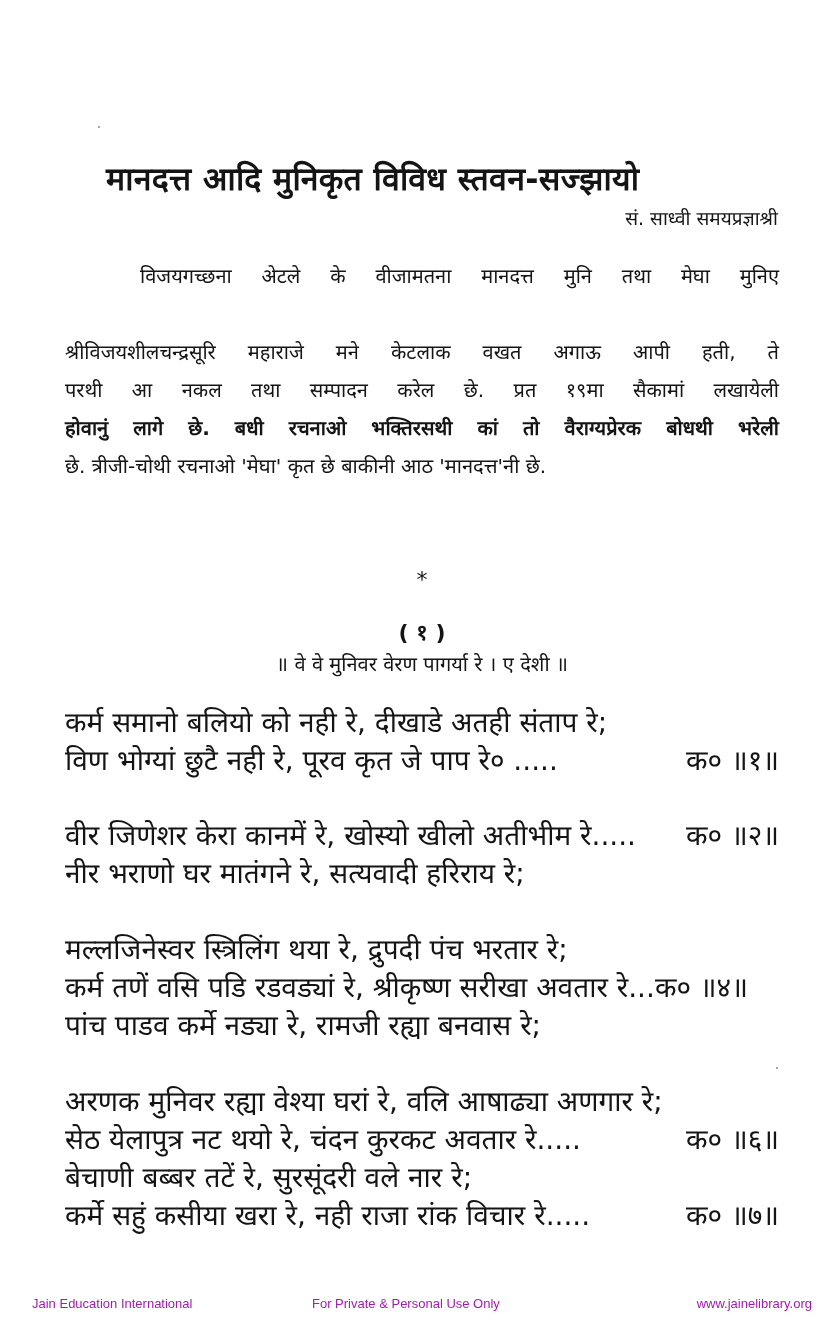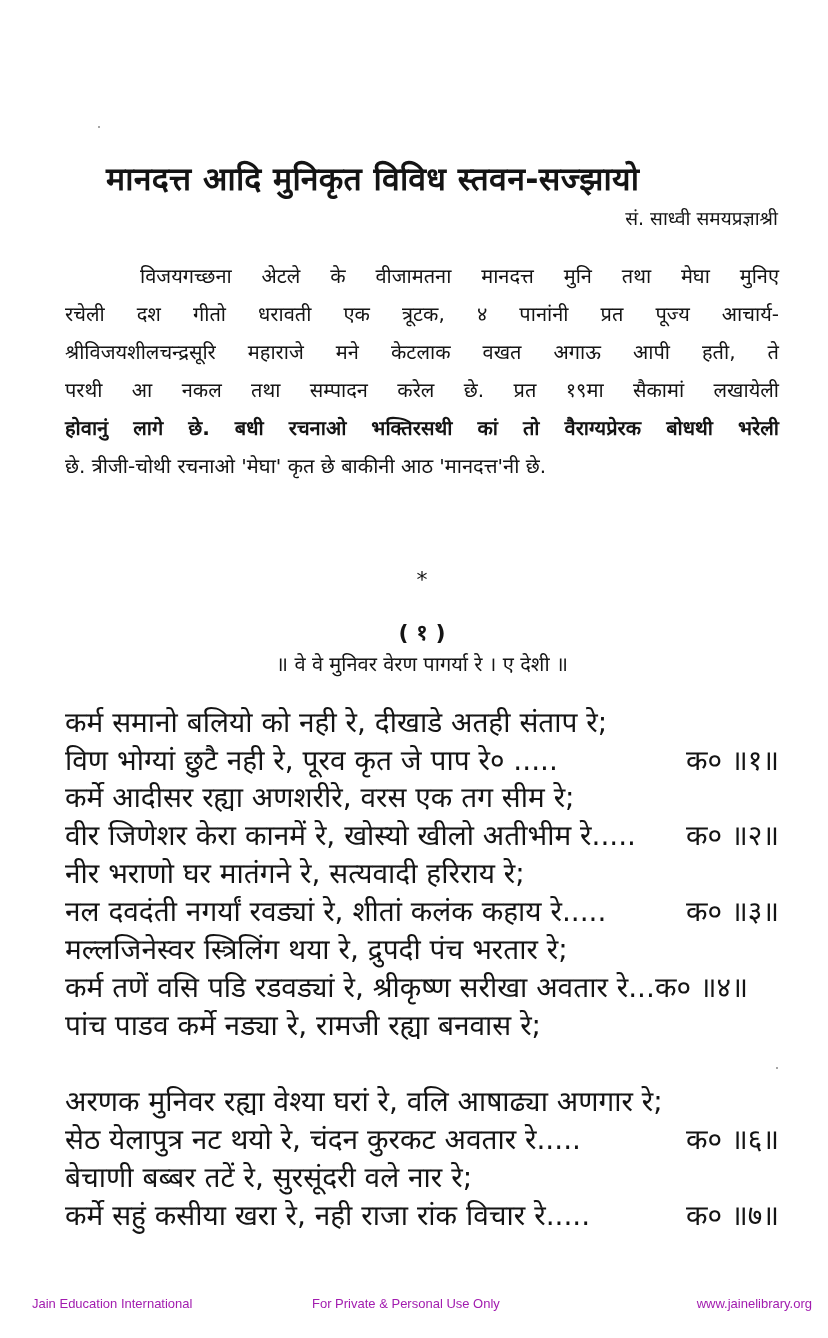--- a/index.html
+++ b/index.html
@@ -41,53 +41,44 @@
 
 <div class="page">
 
   <div class="speck" style="left:90px;top:126px;"></div>
   <div class="speck" style="left:768px;top:1067px;"></div>
 
   <div class="title">मानदत्त आदि मुनिकृत विविध स्तवन-सज्झायो</div>
   <div class="editor">सं. साध्वी समयप्रज्ञाश्री</div>
 
   <div class="para-line indent" style="top:262px;">विजयगच्छना अेटले के वीजामतना मानदत्त मुनि तथा मेघा मुनिए</div>
-  <div class="para-line" style="top:300px;">रचेली दश गीतो धरावती एक त्रूटक, ४ पानांनी प्रत पूज्य आचार्य-</div>
   <div class="para-line" style="top:338px;">श्रीविजयशीलचन्द्रसूरि महाराजे मने केटलाक वखत अगाऊ आपी हती, ते</div>
   <div class="para-line" style="top:376px;">परथी आ नकल तथा सम्पादन करेल छे. प्रत १९मा सैकामां लखायेली</div>
   <div class="para-line" style="top:414px;font-weight:bold;">होवानुं लागे छे. बधी रचनाओ भक्तिरसथी कां तो वैराग्यप्रेरक बोधथी भरेली</div>
   <div class="para-line last" style="top:452px;">छे. त्रीजी-चोथी रचनाओ 'मेघा' कृत छे बाकीनी आठ 'मानदत्त'नी छे.</div>
 
   <div class="star">*</div>
   <div class="song-num">( १ )</div>
   <div class="desi">॥ वे वे मुनिवर वेरण पागर्या रे । ए देशी ॥</div>
 
   <div class="verse" style="top:702px;">
     <span class="txt">कर्म समानो बलियो को नही रे, दीखाडे अतही संताप रे;</span>
     <span class="refrain"></span>
   </div>
   <div class="verse" style="top:740px;">
     <span class="txt">विण भोग्यां छुटै नही रे, पूरव कृत जे पाप रे० .....</span>
     <span class="refrain">क० ॥१॥</span>
   </div>
-  <div class="verse" style="top:777px;">
-    <span class="txt">कर्मे आदीसर रह्या अणशरीरे, वरस एक तग सीम रे;</span>
-    <span class="refrain"></span>
-  </div>
   <div class="verse" style="top:815px;">
     <span class="txt">वीर जिणेशर केरा कानमें रे, खोस्यो खीलो अतीभीम रे.....</span>
     <span class="refrain">क० ॥२॥</span>
   </div>
   <div class="verse" style="top:853px;">
     <span class="txt">नीर भराणो घर मातंगने रे, सत्यवादी हरिराय रे;</span>
     <span class="refrain"></span>
-  </div>
-  <div class="verse" style="top:891px;">
-    <span class="txt">नल दवदंती नगर्यां रवड्यां रे, शीतां कलंक कहाय रे.....</span>
-    <span class="refrain">क० ॥३॥</span>
   </div>
   <div class="verse" style="top:929px;">
     <span class="txt">मल्लजिनेस्वर स्त्रिलिंग थया रे, द्रुपदी पंच भरतार रे;</span>
     <span class="refrain"></span>
   </div>
   <div class="verse" style="top:967px;">
     <span class="txt">कर्म तणें वसि पडि रडवड्यां रे, श्रीकृष्ण सरीखा अवतार रे...क० ॥४॥</span>
     <span class="refrain"></span>
   </div>
   <div class="verse" style="top:1005px;">

